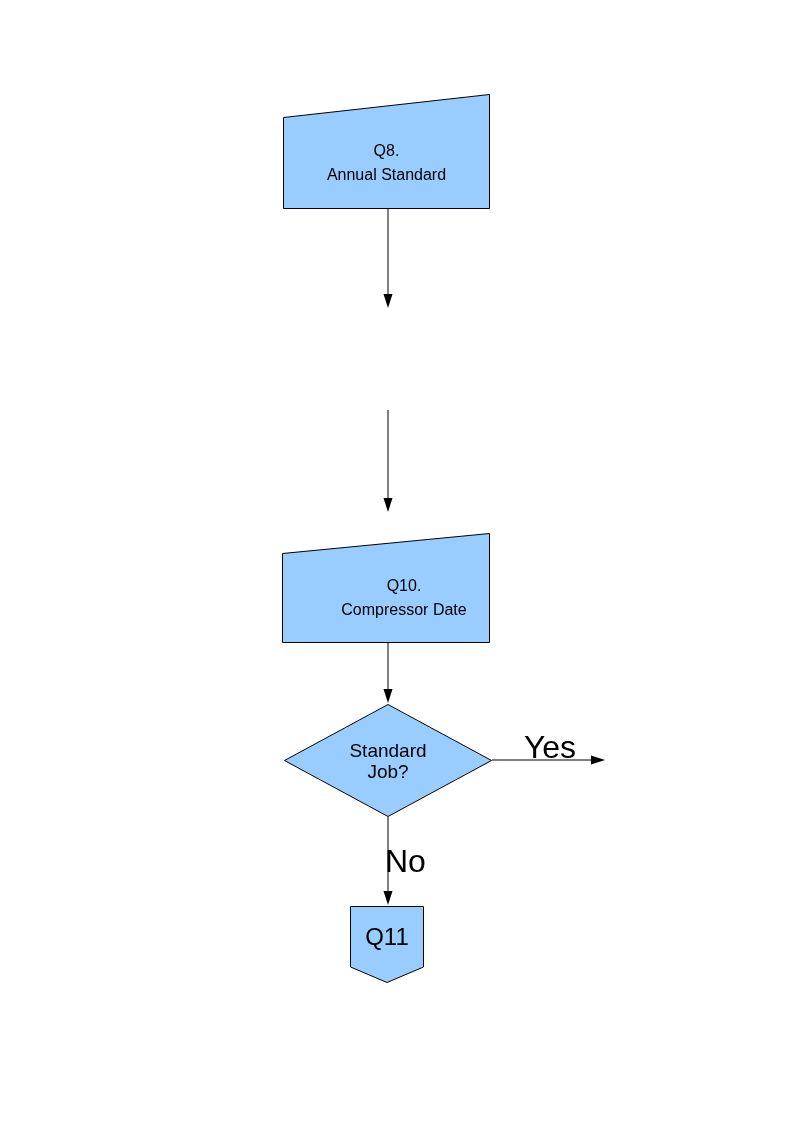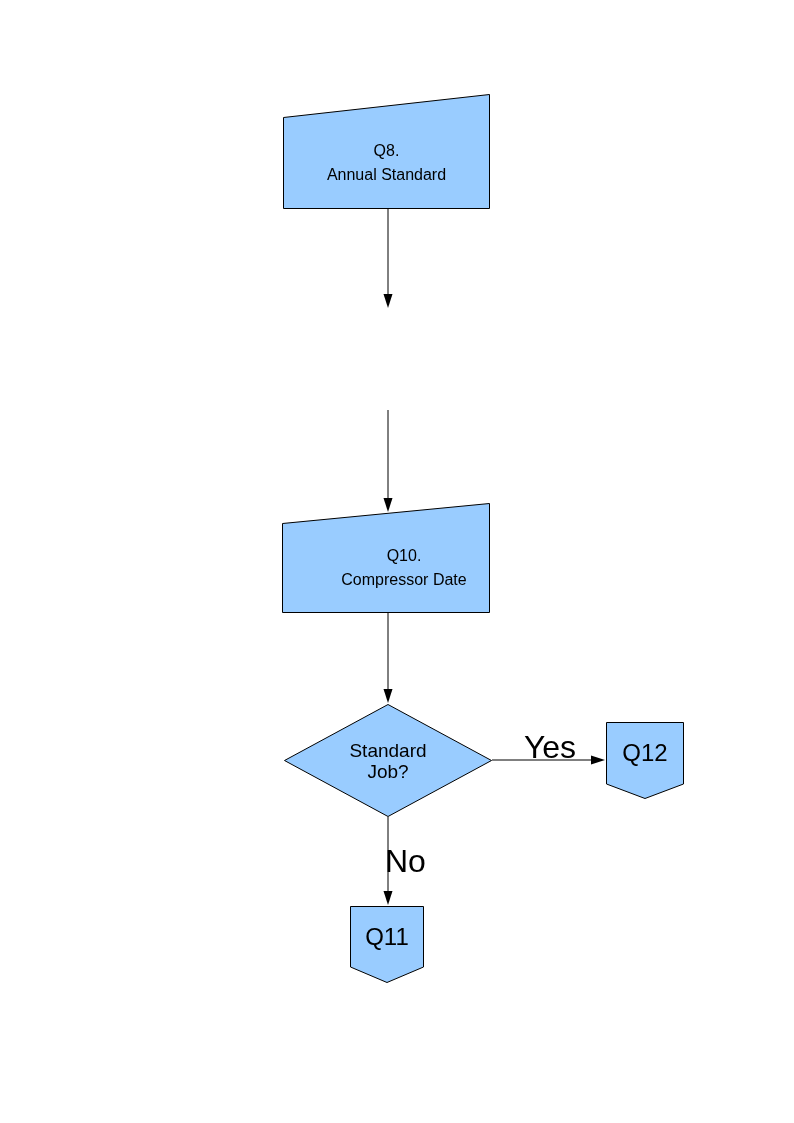--- a/index.html
+++ b/index.html
@@ -90,48 +90,40 @@
     <svg width="207" height="115" viewBox="0 0 207 115">
       <polygon class="shape-poly" points="0.5,23.5 206.5,0.5 206.5,114.5 0.5,114.5"></polygon>
     </svg>
     <div class="label lbl-19" style="top:23px; bottom:0;">
       <div>Q8.</div>
       <div>Annual Standard</div>
     </div>
   </div>
 
 
-  <div class="node" style="left:282px; top:503px; width:244px; height:110px;">
+  <div class="node" style="left:282px; top:533px; width:244px; height:110px;">
     <svg width="208" height="110" viewBox="0 0 208 110">
       <polygon class="shape-poly" points="0.5,20.5 207.5,0.5 207.5,109.5 0.5,109.5"></polygon>
     </svg>
     <div class="label lbl-19" style="top:20px; bottom:0;">
       <div>Q10.</div>
       <div>Compressor Date</div>
     </div>
   </div>
 
   <div class="node" style="left:284px; top:704px; width:208px; height:113px;">
     <svg width="208" height="113" viewBox="0 0 208 113">
       <polygon class="shape-poly" points="104,0.5 207.5,56.5 104,112.5 0.5,56.5"></polygon>
     </svg>
     <div class="label lbl-16" style="top:0; bottom:0;">
       <div>Standard</div>
       <div>Job?</div>
     </div>
   </div>
 
-  <div class="node" style="left:606px; top:722px; width:78px; height:77px;">
-    <svg width="78" height="77" viewBox="0 0 78 77">
-      <polygon class="shape-poly" points="0.5,0.5 77.5,0.5 77.5,62 39,76.5 0.5,62"></polygon>
-    </svg>
-    <div class="label lbl-24" style="top:0; bottom:15px;">
-      <div>Q12</div>
-    </div>
-  </div>
 
   <div class="node" style="left:350px; top:906px; width:74px; height:77px;">
     <svg width="74" height="77" viewBox="0 0 74 77">
       <polygon class="shape-poly" points="0.5,0.5 73.5,0.5 73.5,61 37,76.5 0.5,61"></polygon>
     </svg>
     <div class="label lbl-24" style="top:0; bottom:15px;">
       <div>Q11</div>
     </div>
   </div>
 

